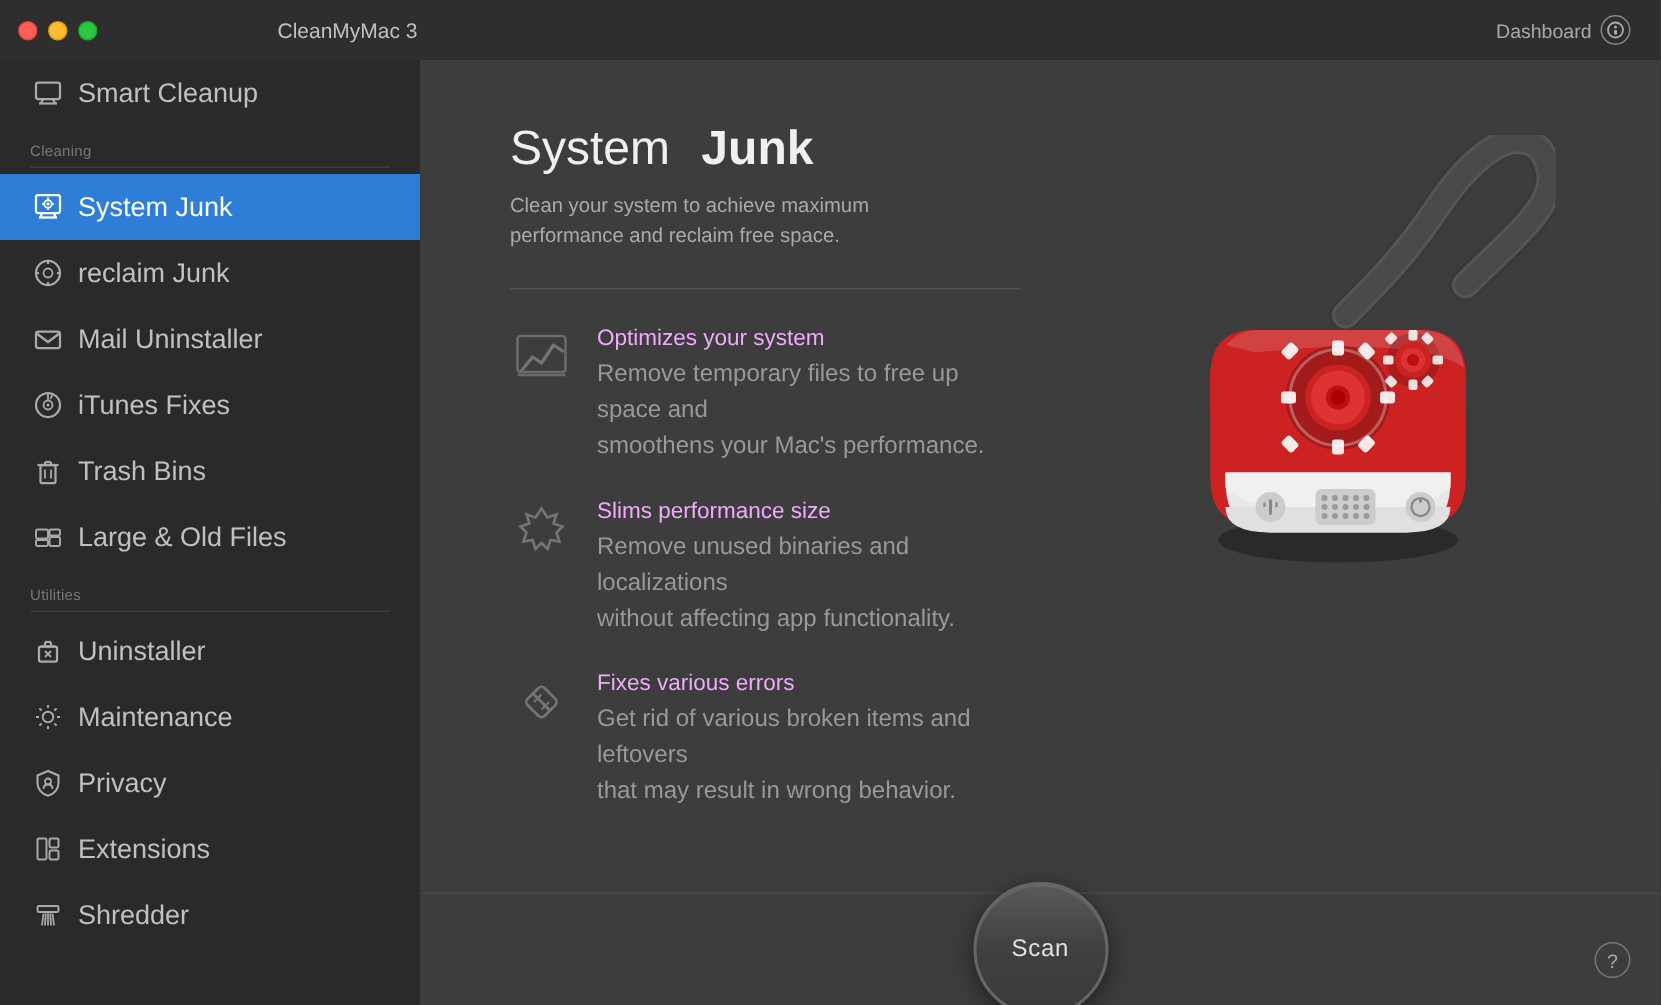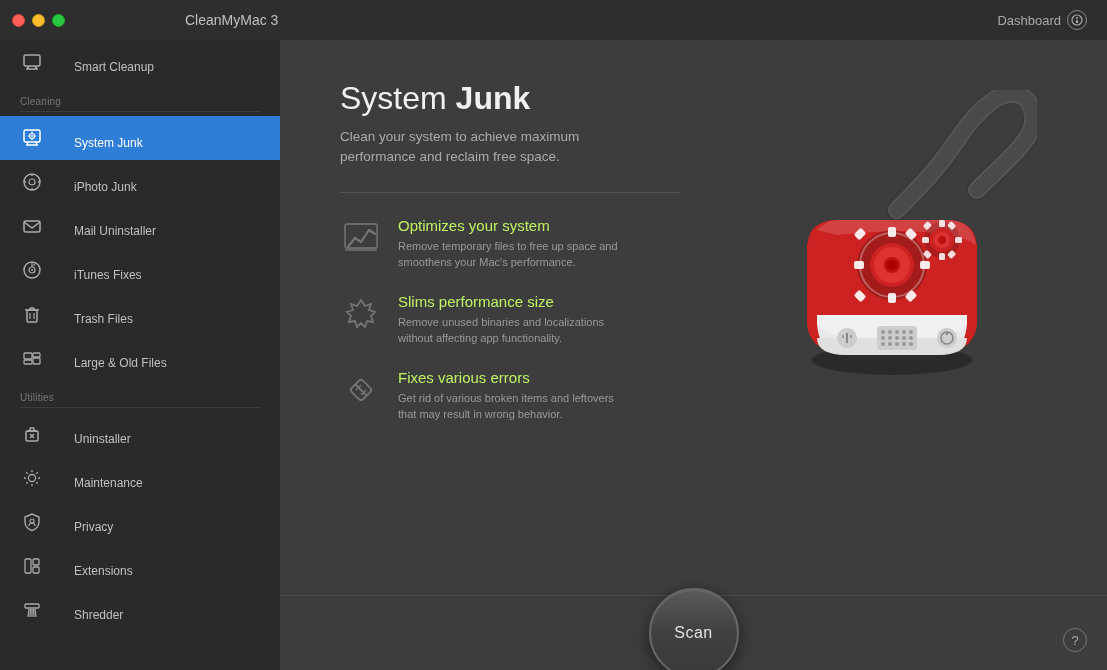--- a/index.html
+++ b/index.html
@@ -81,26 +81,26 @@
       background: #2a2a2a;
       display: flex;
       flex-direction: column;
       flex-shrink: 0;
       overflow-y: auto;
       padding-bottom: 10px;
     }
 
     .sidebar-item {
       display: flex;
-      align-items: flex-end;
-      gap: 30px;
+      align-items: center;
+      gap: 8px;
       padding: 10px 20px;
       cursor: pointer;
       color: #c0c0c0;
-      font-size: 12px;
+      font-size: 18px;
       position: relative;
     }
     .sidebar-item.active {
       background: #2e7dd6;
       color: #fff;
     }
     .sidebar-item.active .sidebar-icon { color: #fff; }
 
     .sidebar-section-label {
       color: #777;
@@ -148,20 +148,21 @@
     }
 
     .page-title {
       font-size: 32px;
       color: #f0f0f0;
       font-weight: 300;
       margin-bottom: 10px;
     }
     .page-title strong {
       font-weight: 600;
+      margin-left: 12px;
     }
 
     .page-subtitle {
       color: #aaa;
       font-size: 13.5px;
       line-height: 1.5;
       margin-bottom: 24px;
       max-width: 340px;
     }
 
@@ -194,27 +195,27 @@
     }
 
     .feature-icon svg {
       width: 36px;
       height: 36px;
       opacity: 0.6;
     }
 
     .feature-text h3 {
       font-size: 15px;
-      color: #bef264;
+      color: #f0abfc;
       font-weight: 500;
       margin-bottom: 4px;
     }
 
     .feature-text p {
-      font-size: 11px;
+      font-size: 16px;
       color: #999;
       line-height: 1.5;
       max-width: 280px;
     }
 
     
     .content-right {
       width: 340px;
       display: flex;
       align-items: flex-start;
@@ -342,21 +343,21 @@
       <div class="sidebar-icon">
         <svg width="20" height="20" viewBox="0 0 20 20" fill="none">
           <circle cx="10" cy="10" r="8" stroke="#aaa" stroke-width="1.5" fill="none"></circle>
           <circle cx="10" cy="10" r="3" stroke="#aaa" stroke-width="1.2" fill="none"></circle>
           <line x1="10" y1="2" x2="10" y2="4" stroke="#aaa" stroke-width="1.5"></line>
           <line x1="10" y1="16" x2="10" y2="18" stroke="#aaa" stroke-width="1.5"></line>
           <line x1="2" y1="10" x2="4" y2="10" stroke="#aaa" stroke-width="1.5"></line>
           <line x1="16" y1="10" x2="18" y2="10" stroke="#aaa" stroke-width="1.5"></line>
         </svg>
       </div>
-      <span>iPhoto Junk</span>
+      <span>reclaim Junk</span>
     </div>
 
     <div class="sidebar-item">
       <div class="sidebar-icon">
         <svg width="20" height="20" viewBox="0 0 20 20" fill="none">
           <rect x="2" y="5" width="16" height="11" rx="1.5" stroke="#aaa" stroke-width="1.5" fill="none"></rect>
           <polyline points="2,6 10,12 18,6" stroke="#aaa" stroke-width="1.5" fill="none"></polyline>
         </svg>
       </div>
       <span>Mail Uninstaller</span>
@@ -380,21 +381,21 @@
         <svg width="20" height="20" viewBox="0 0 20 20" fill="none">
           <rect x="5" y="6" width="10" height="12" rx="1" stroke="#aaa" stroke-width="1.5" fill="none"></rect>
           <line x1="3" y1="6" x2="17" y2="6" stroke="#aaa" stroke-width="1.5"></line>
           <line x1="8" y1="6" x2="8" y2="4" stroke="#aaa" stroke-width="1.5"></line>
           <line x1="12" y1="6" x2="12" y2="4" stroke="#aaa" stroke-width="1.5"></line>
           <line x1="8" y1="4" x2="12" y2="4" stroke="#aaa" stroke-width="1.5"></line>
           <line x1="8" y1="9" x2="8" y2="15" stroke="#aaa" stroke-width="1.2"></line>
           <line x1="12" y1="9" x2="12" y2="15" stroke="#aaa" stroke-width="1.2"></line>
         </svg>
       </div>
-      <span>Trash Files</span>
+      <span>Trash Bins</span>
     </div>
 
     <div class="sidebar-item">
       <div class="sidebar-icon">
         <svg width="20" height="20" viewBox="0 0 20 20" fill="none">
           <rect x="2" y="5" width="8" height="6" rx="1" stroke="#aaa" stroke-width="1.3" fill="none"></rect>
           <rect x="2" y="12" width="8" height="4" rx="1" stroke="#aaa" stroke-width="1.3" fill="none"></rect>
           <rect x="11" y="5" width="7" height="4" rx="1" stroke="#aaa" stroke-width="1.3" fill="none"></rect>
           <rect x="11" y="10" width="7" height="6" rx="1" stroke="#aaa" stroke-width="1.3" fill="none"></rect>
         </svg>

